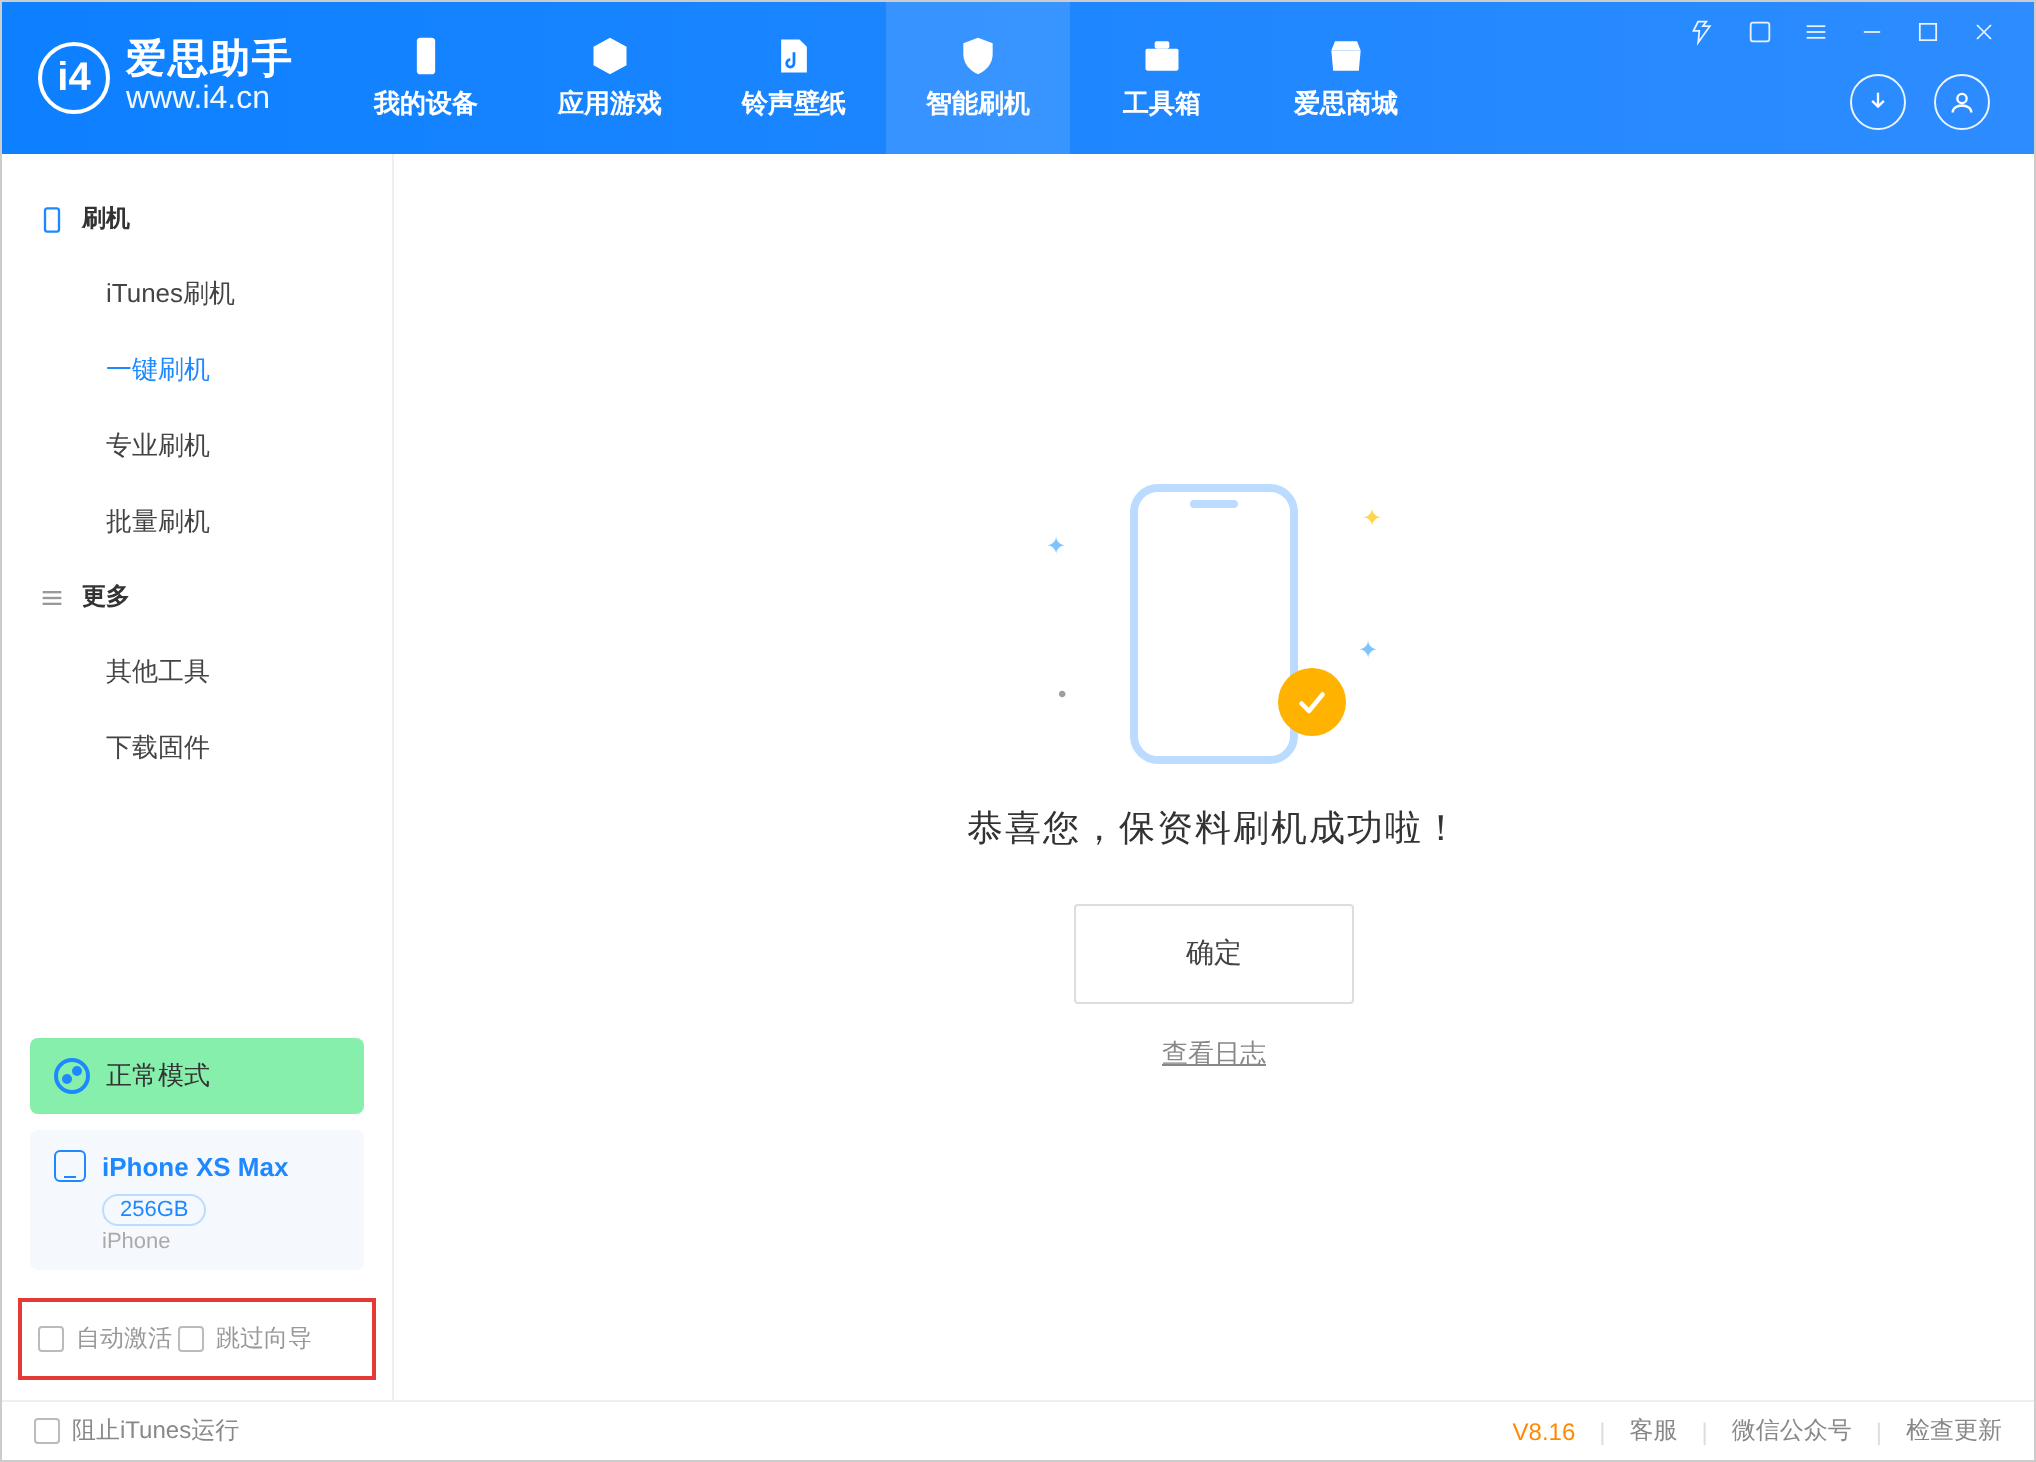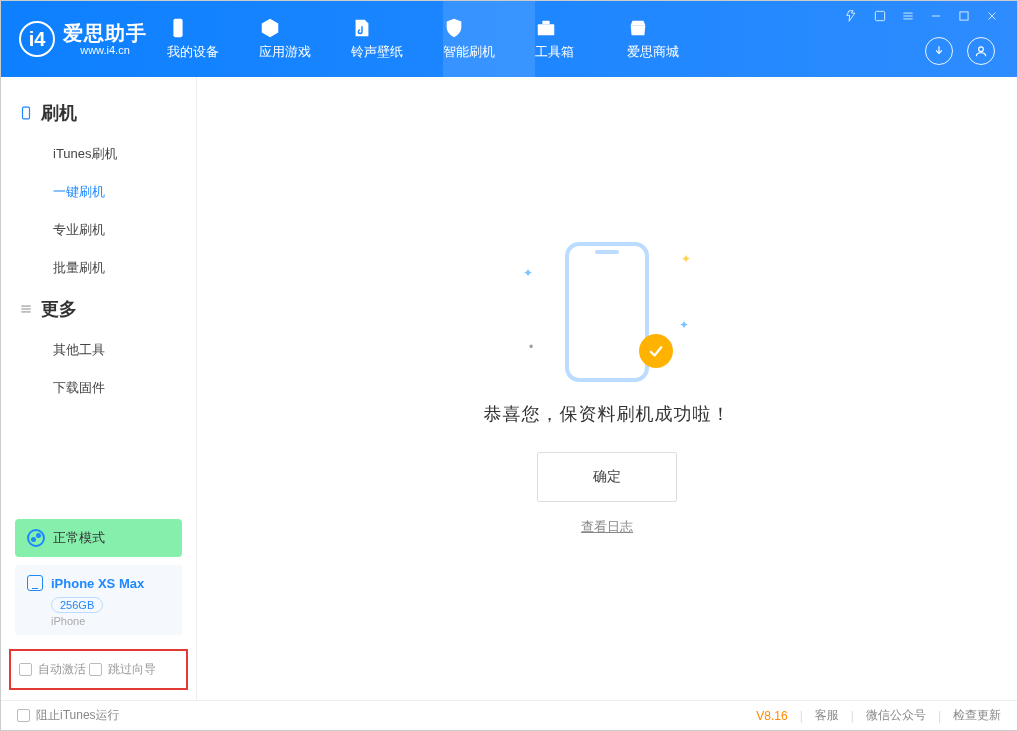--- a/index.html
+++ b/index.html
@@ -4,38 +4,38 @@
 <style>
 * { margin: 0; padding: 0; box-sizing: border-box; font-family: "Microsoft YaHei", "PingFang SC", sans-serif; }
 body { background: #fff; width: 1018px; height: 731px; overflow: hidden; border: 1px solid #ccc; }
 
 
 .header { height: 76px; background: linear-gradient(90deg, #0d80ff 0%, #2d8cff 100%); display: flex; align-items: center; color: #fff; position: relative; }
 .logo-area { display: flex; align-items: center; padding: 0 20px 0 18px; }
 .logo-circle { width: 36px; height: 36px; border: 2px solid #fff; border-radius: 50%; display:flex; align-items:center; justify-content:center; font-weight:bold; font-size:20px; margin-right:8px; }
 .logo-texts { display:flex; flex-direction:column; line-height:1.1; }
 .logo-title { font-size: 20px; font-weight: 600; letter-spacing:1px;}
-.logo-sub { font-size: 11px; opacity: .95; text-align: center; }
+.logo-sub { font-size: 16px; opacity: .95; }
 .nav { display:flex; height:100%; }
-.nav-item { width: 92px; display:flex; flex-direction:column; justify-content:center; gap:4px; cursor:pointer; font-size:13px; }
+.nav-item { width: 92px; display:flex; flex-direction:column; align-items:center; justify-content:center; gap:4px; cursor:pointer; font-size:13px;font-weight:bold; }
 .nav-item.active { background: rgba(255,255,255,.12); }
 .nav-icon { width:22px; height:22px; display:flex; align-items:center; justify-content:center; }
 .nav-icon svg { width:22px; height:22px; fill:#fff; }
 .header-right { position:absolute; right:10px; top:0; height:100%; display:flex; flex-direction:column; justify-content:space-between; align-items:flex-end; padding:6px 6px; }
 .win-controls { display:flex; gap:10px; align-items:center; }
 .win-controls .wc { width:18px; height:18px; display:flex; align-items:center; justify-content:center; cursor:pointer; opacity:.9; }
 .win-controls svg { width:14px; height:14px; stroke:#fff; fill:none; stroke-width:1.5; }
 .header-icons { display:flex; gap:14px; align-items:center; padding-bottom:6px; padding-right:6px;}
 .header-icons .hi { width:28px; height:28px; border:1.5px solid rgba(255,255,255,.9); border-radius:50%; display:flex; align-items:center; justify-content:center; cursor:pointer;}
 .header-icons svg { width:14px; height:14px; stroke:#fff; fill:none; stroke-width:2; }
 
 
 .body { display:flex; height: calc(100% - 76px - 30px); }
 .sidebar { width: 196px; border-right:1px solid #eee; padding-top:14px; display:flex; flex-direction:column; }
-.side-group-header { display:flex; align-items:center; gap:8px; padding: 10px 18px; font-size:18px; color:#333; font-weight:600;}
+.side-group-header { display:flex; align-items:center; gap:8px; padding: 10px 18px; font-size:12px; color:#333; font-weight:600;}
 .side-group-header .ghi { width:14px; height:14px; display:flex; align-items:center; justify-content:center;}
 .side-item { padding: 10px 10px 10px 52px; font-size:13px; color:#444; cursor:pointer; }
 .side-item.active { color:#1e88ff; }
 .sidebar-spacer { flex:1; }
 .side-block { margin: 8px 14px; background:#86efac; border-radius:4px; padding:10px 12px; }
 .side-block.mode { display:flex; align-items:center; gap:8px; color:#333; font-size:13px;}
 .mode-icon { width:18px; height:18px; border:2px solid #1e88ff; border-radius:50%; position:relative;}
 .mode-icon::before, .mode-icon::after { content:""; position:absolute; background:#1e88ff; width:5px; height:5px; border-radius:50%; }
 .mode-icon::before { left:2px; top:6px; }
 .mode-icon::after { right:2px; top:2px; }

